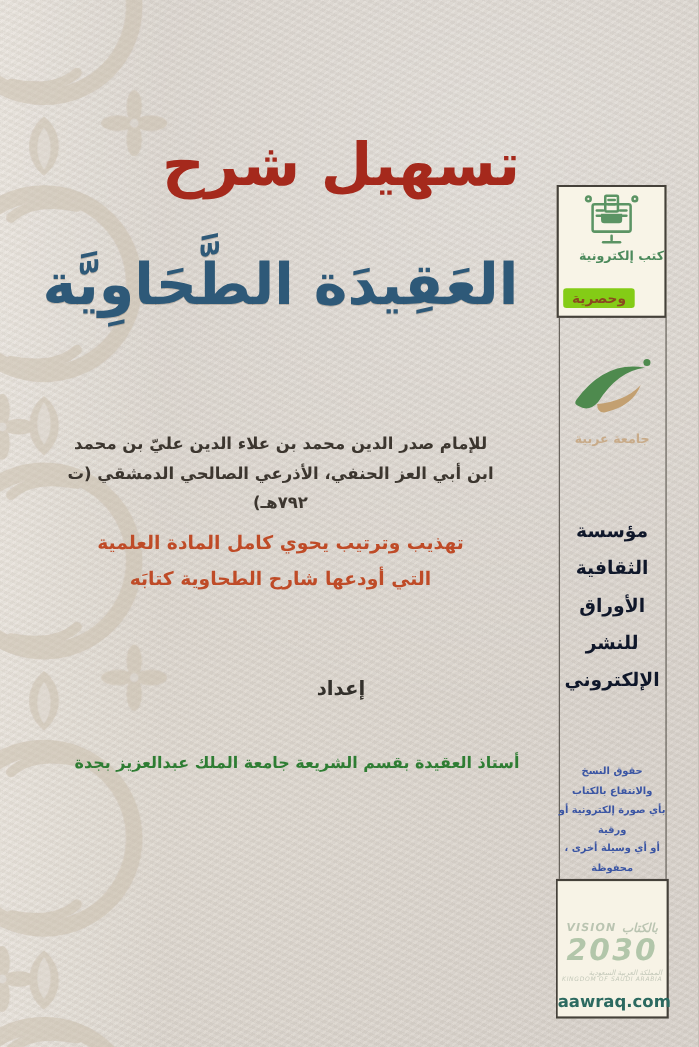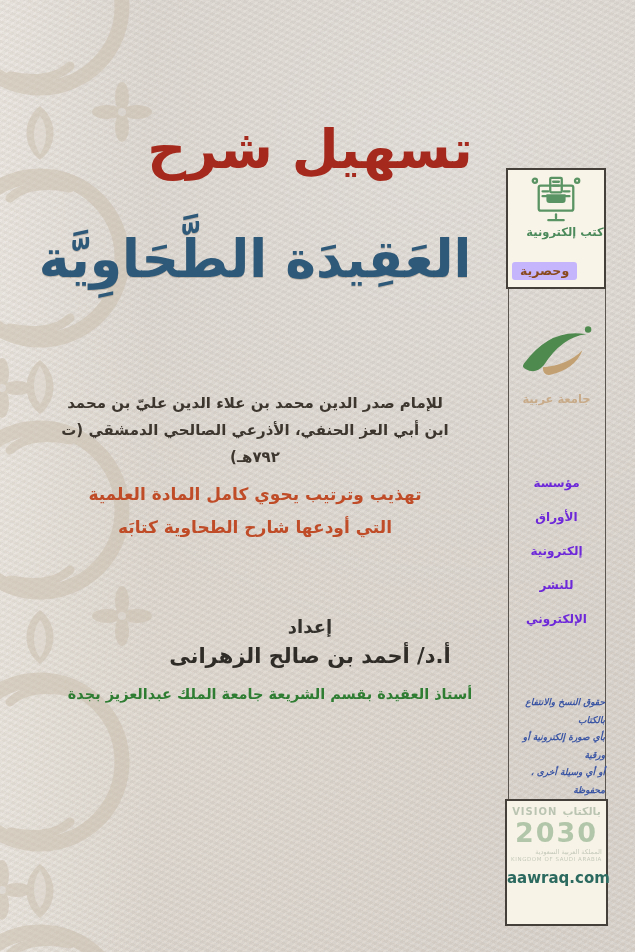--- a/index.html
+++ b/index.html
@@ -67,43 +67,43 @@
 
   .badge-box{
     position:absolute;left:506px;top:168px;width:100px;height:121px;
     background:#f8f4e7;border:2px solid #45413a;box-sizing:border-box;
     text-align:center;
   }
   .badge-box svg{display:block;margin:6px auto 0;}
   .badge-line1{font-size:11.5px;font-weight:700;color:#4c8a5c;margin-top:1px;margin-left:18px;}
   .badge-pill{
     position:absolute;left:4px;bottom:7px;
-    background:#c4b5fd;color:#8a4a1f;font-size:12.5px;font-weight:700;
+    background:#84cc16;color:#8a4a1f;font-size:12.5px;font-weight:700;
     padding:1px 8px 2px;border-radius:3px;direction:rtl;
   }
 
   .pub-logo{position:absolute;left:508px;top:322px;width:97px;text-align:center;}
   .pub-logo-text{font-size:11.5px;font-weight:700;color:#c8ab89;margin-top:0;}
 
   .pub-name{
     position:absolute;left:508px;top:466px;width:97px;
     text-align:center;direction:rtl;
-    font-size:12px;font-weight:700;color:#6d28d9;line-height:34px;
+    font-size:17px;font-weight:700;color:#0f172a;line-height:34px;
   }
   .copyright{
     position:absolute;left:508px;top:694px;width:97px;
-    direction:rtl;
-    font-size:9px;font-weight:700;color:#3a55a4;line-height:17.5px;font-style:italic;
+    text-align:center;direction:rtl;
+    font-size:9px;font-weight:700;color:#3a55a4;line-height:17.5px;
   }
   .bottom-box{
     position:absolute;left:505px;top:799px;width:103px;height:127px;
     background:#f7f3e6;border:2px solid #45413a;box-sizing:border-box;
     text-align:center;
   }
-  .vision{opacity:.5;margin-top:4px;}
+  .vision{opacity:.5;margin-top:36px;font-style:italic;}
   .vision-row{display:flex;justify-content:center;align-items:center;gap:5px;
     font-size:10px;letter-spacing:1px;color:#7e967e;font-weight:700;}
   .vision-row .ar{font-size:11px;letter-spacing:0;}
   .vision-year{font-size:27px;font-weight:700;color:#6f9b6f;letter-spacing:2px;line-height:1;margin-top:1px;}
   .vision-k-ar{font-size:6.5px;color:#93a08f;margin-top:2px;padding-left:24px;}
   .vision-k-en{font-size:5.5px;letter-spacing:.6px;color:#93a08f;}
   .website{margin-top:7px;font-size:15px;font-weight:700;color:#2c6a60;}
 </style>
 </head>
 <body>
@@ -163,21 +163,20 @@
       <div>ابن أبي العز الحنفي، الأذرعي الصالحي الدمشقي (ت ٧٩٢هـ)</div>
     </div>
 
     <div class="subtitle-block">
       <div>تهذيب وترتيب يحوي كامل المادة العلمية</div>
       <div>التي أودعها شارح الطحاوية كتابَه</div>
     </div>
 
     <div class="prepared-label">إعداد</div>
 
-    <div class="preparer">أ.د/ أحمد بن صالح الزهرانى</div>
 
     <div class="preparer-title">أستاذ العقيدة بقسم الشريعة جامعة الملك عبدالعزيز  بجدة</div>
 
   </div>
 
   <div class="vline l"></div>
   <div class="vline r"></div>
 
   <div class="badge-box">
     <svg width="58" height="48" viewBox="0 0 60 50" fill="none" stroke="#5b9464" stroke-width="2.4" stroke-linecap="round" stroke-linejoin="round">
@@ -203,22 +202,22 @@
     <svg width="86" height="66" viewBox="0 0 90 70">
       <path d="M10 44 Q 38 6 76 13 Q 50 16 31 46 Q 22 56 12 50 Q 7 48 10 44 Z" fill="#4e8a4e"></path>
       <circle cx="78" cy="8" r="3.4" fill="#4e8a4e"></circle>
       <path d="M30 48 Q 56 46 72 30 Q 64 50 38 56 Q 30 57 30 48 Z" fill="#c3a071"></path>
     </svg>
     <div class="pub-logo-text">جامعة عربية</div>
   </div>
 
   <div class="pub-name">
     <div>مؤسسة</div>
+    <div>الثقافية</div>
     <div>الأوراق</div>
-    <div>إلكترونية</div>
     <div>للنشر</div>
     <div>الإلكتروني</div>
   </div>
 
   <div class="copyright">
     <div>حقوق النسخ والانتفاع بالكتاب</div>
     <div>بأي صورة إلكترونية أو ورقية</div>
     <div>أو أي وسيلة أخرى ، محفوظة</div>
     <div>لمؤسسة الأوراق الثقافية</div>
   </div>

